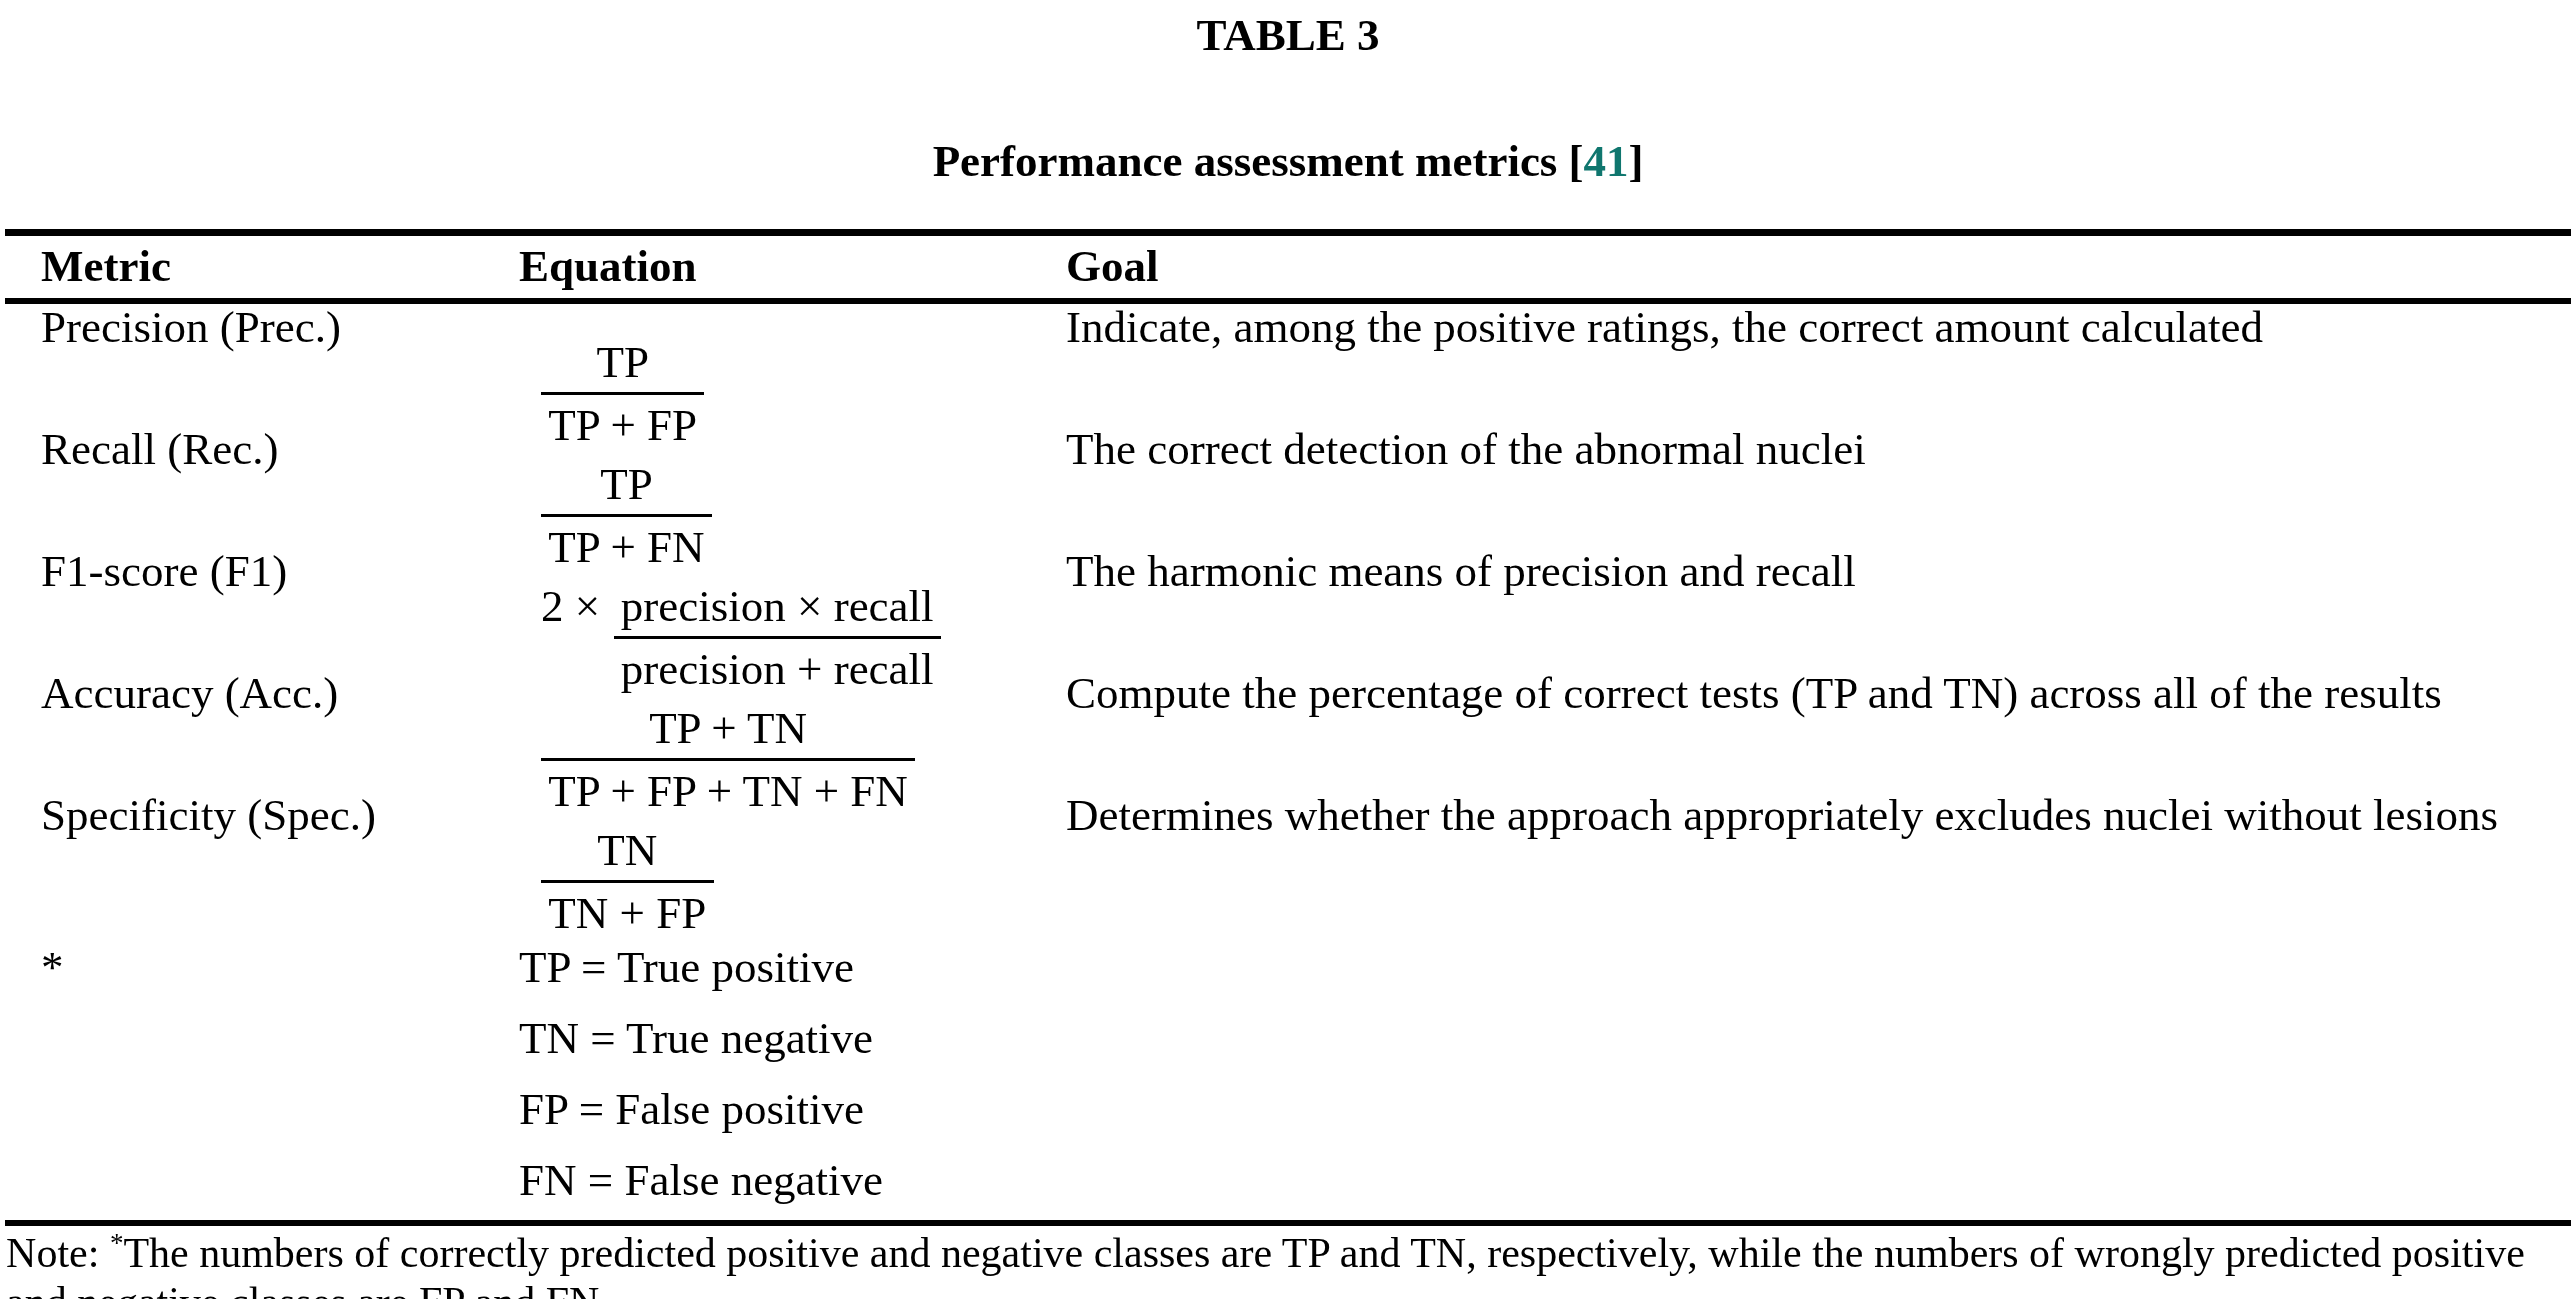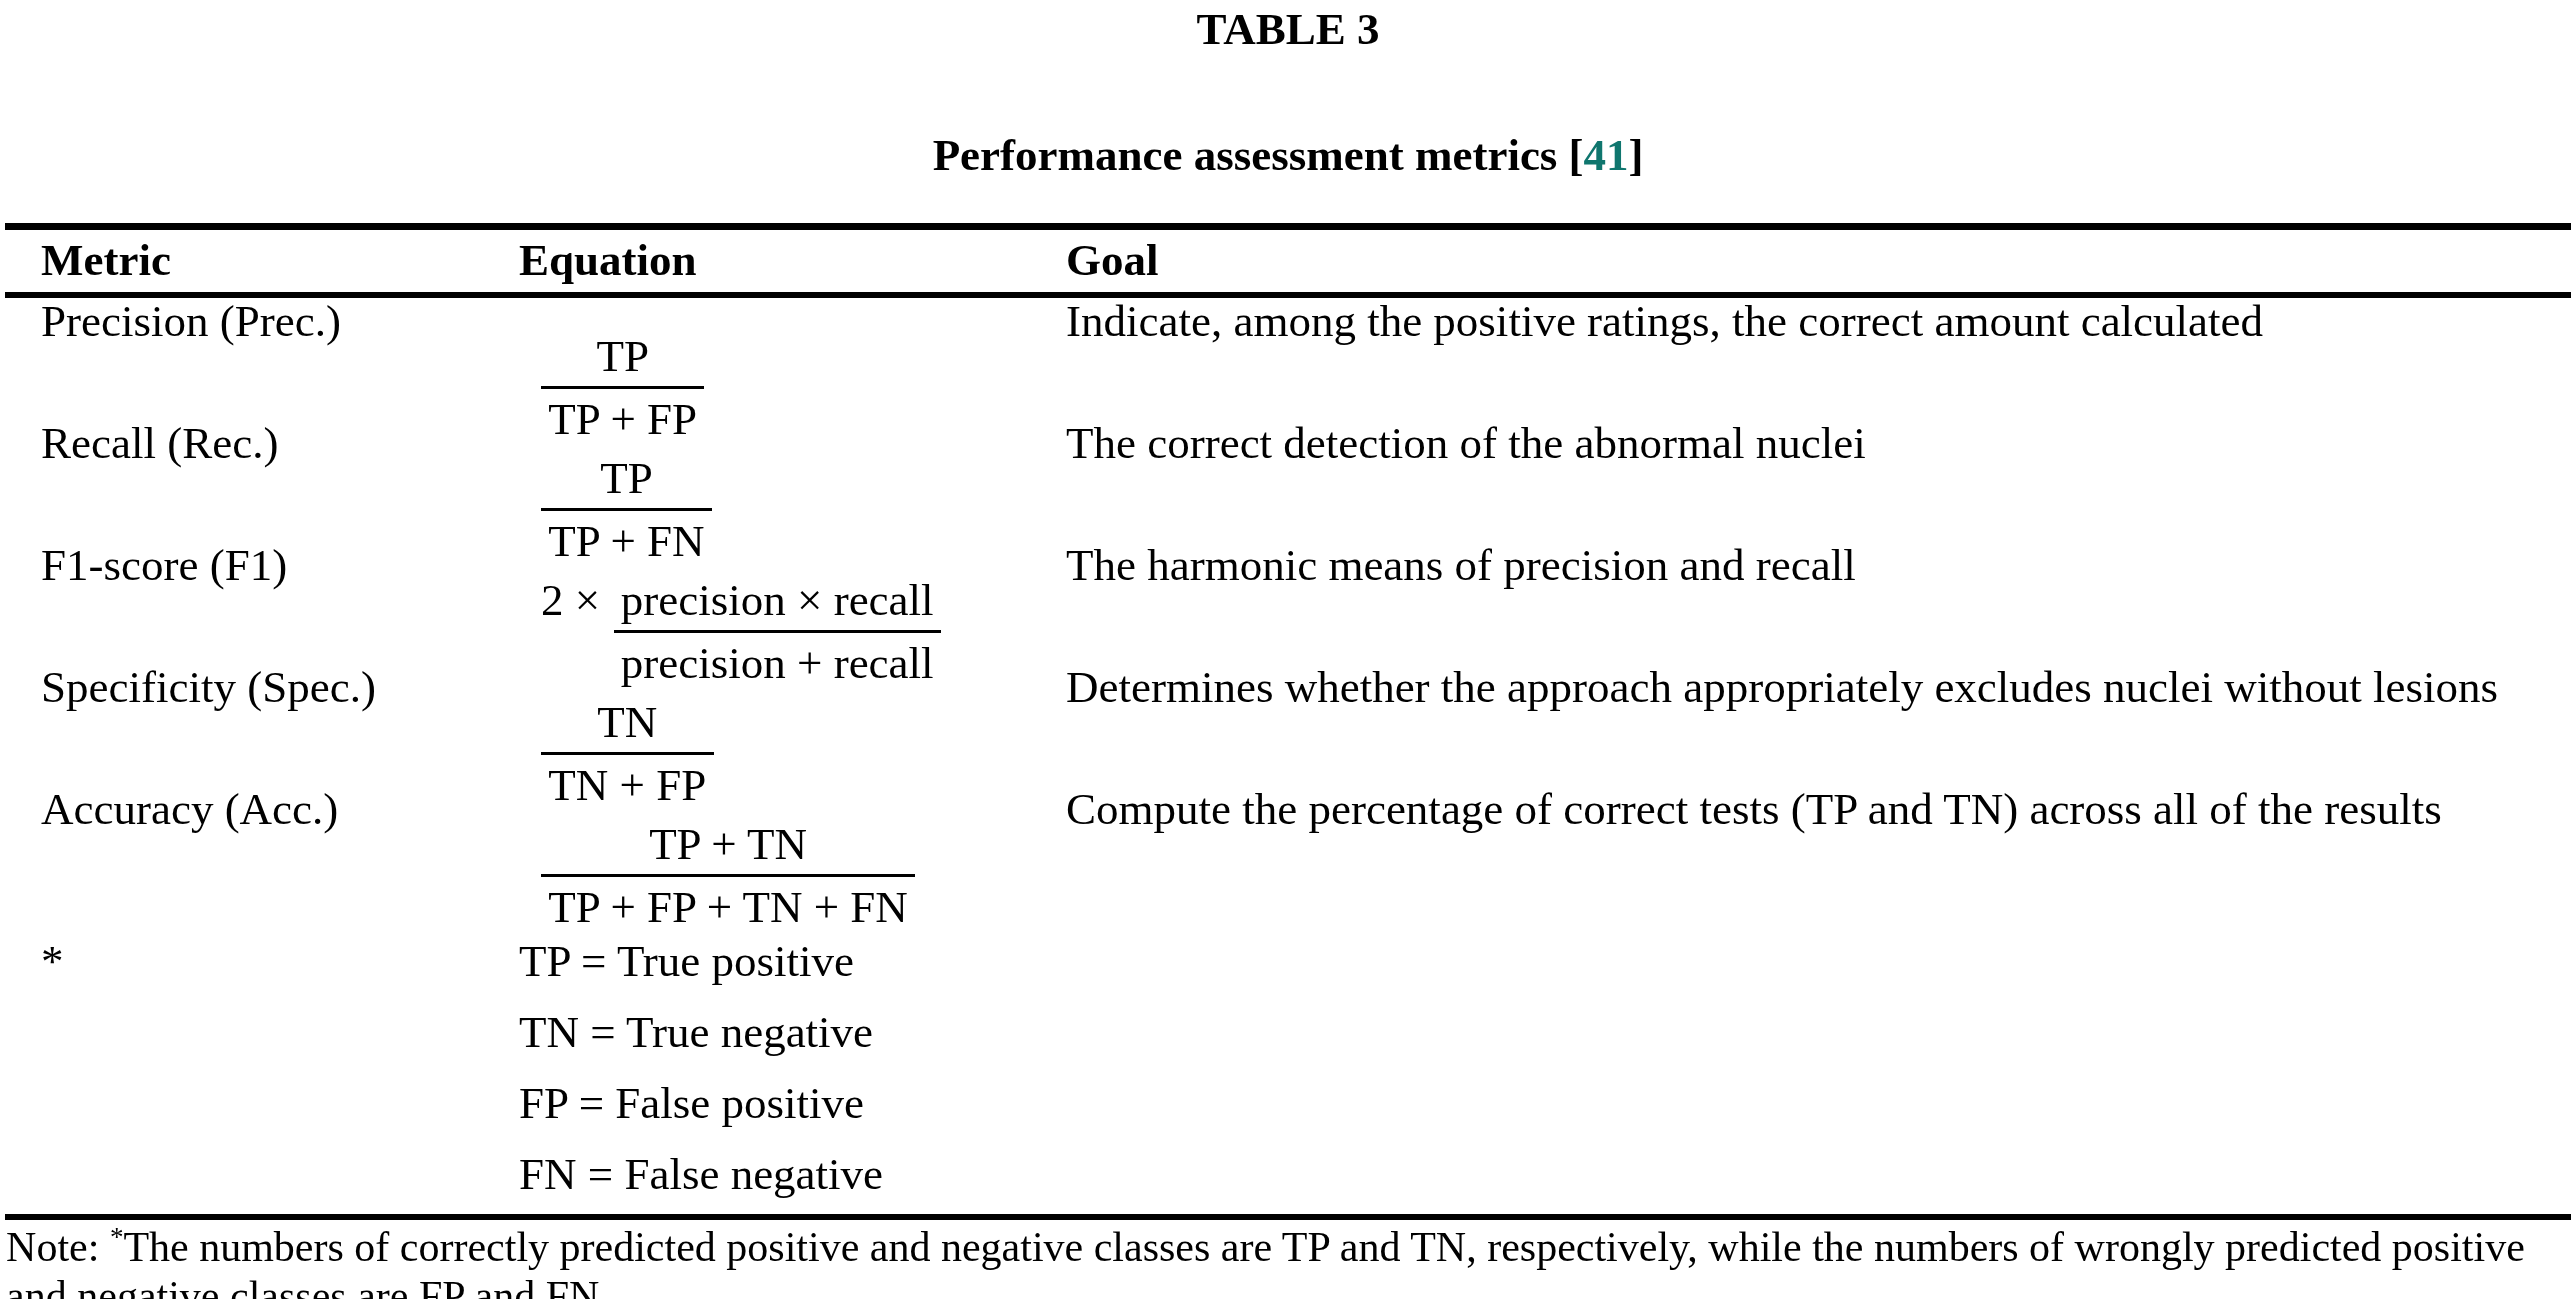--- a/index.html
+++ b/index.html
@@ -5,21 +5,21 @@
   html, body { margin:0; padding:0; background:#ffffff; }
   body {
     width:2576px; height:1299px; overflow:hidden;
     color:#000;
     font-family:"Liberation Serif", serif;
   }
   .page { width:2576px; height:1299px; position:relative; }
 
   .table-title {
     font-size:45px; line-height:49px; font-weight:700;
-    text-align:center; padding-top:5px;
+    text-align:center; padding-top:11px;
   }
   .table-caption {
     font-size:45px; line-height:49px; font-weight:700;
     text-align:center; margin-top:77px;
   }
   .bracket-open { margin-left:11px; }
   .ref { color:#0f766e; cursor:pointer; }
 
   .rule { height:6.7px; background:#000; margin:0 4.9px; }
   .rule-top { margin-top:43px; }
@@ -104,39 +104,39 @@
         <span class="eq-prefix">2 ×</span>
         <span class="frac">
           <span class="num">precision × recall</span>
           <span class="den">precision + recall</span>
         </span>
       </div>
       <div class="cell goal-cell">The harmonic means of precision and recall</div>
     </div>
 
     <div class="grid row">
+      <div class="cell metric-cell">Accuracy (Acc.)</div>
+      <div class="cell eq-cell">
+        <span class="frac">
+          <span class="num">TP + TN</span>
+          <span class="den">TP + FP + TN + FN</span>
+        </span>
+      </div>
+      <div class="cell goal-cell">Compute the percentage of correct tests (TP and TN) across all of the results</div>
+    </div>
+
+    <div class="grid row">
       <div class="cell metric-cell">Specificity (Spec.)</div>
       <div class="cell eq-cell">
         <span class="frac">
           <span class="num">TN</span>
           <span class="den">TN + FP</span>
         </span>
       </div>
       <div class="cell goal-cell">Determines whether the approach appropriately excludes nuclei without lesions</div>
-    </div>
-
-    <div class="grid row">
-      <div class="cell metric-cell">Accuracy (Acc.)</div>
-      <div class="cell eq-cell">
-        <span class="frac">
-          <span class="num">TP + TN</span>
-          <span class="den">TP + FP + TN + FN</span>
-        </span>
-      </div>
-      <div class="cell goal-cell">Compute the percentage of correct tests (TP and TN) across all of the results</div>
     </div>
 
     <div class="grid defrow defrow-first">
       <div class="cell">*</div>
       <div class="cell">TP = True positive</div>
       <div class="cell"></div>
     </div>
 
     <div class="grid defrow">
       <div class="cell"></div>

